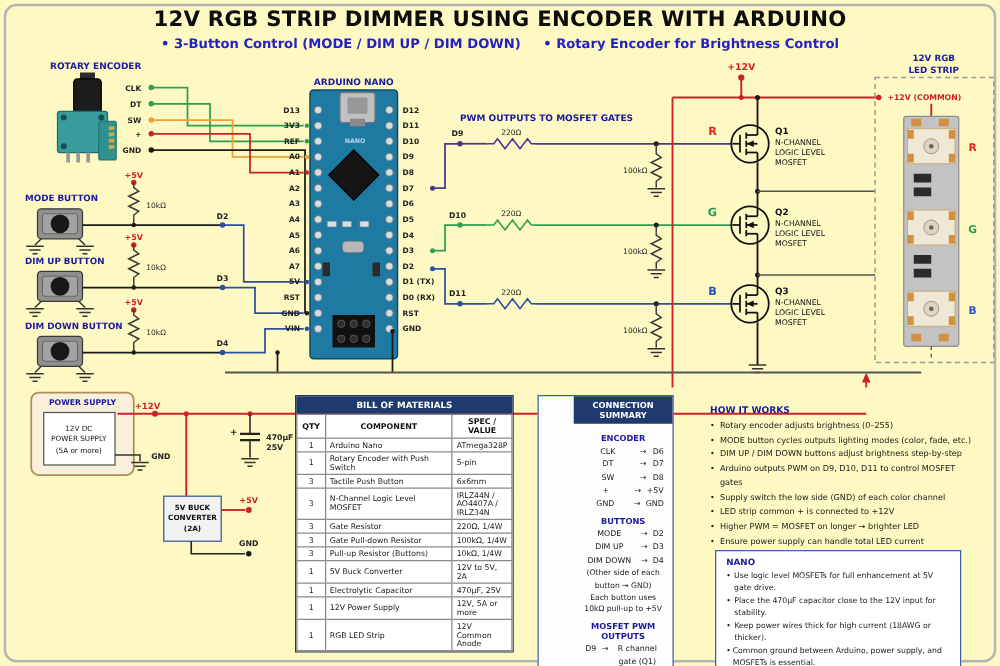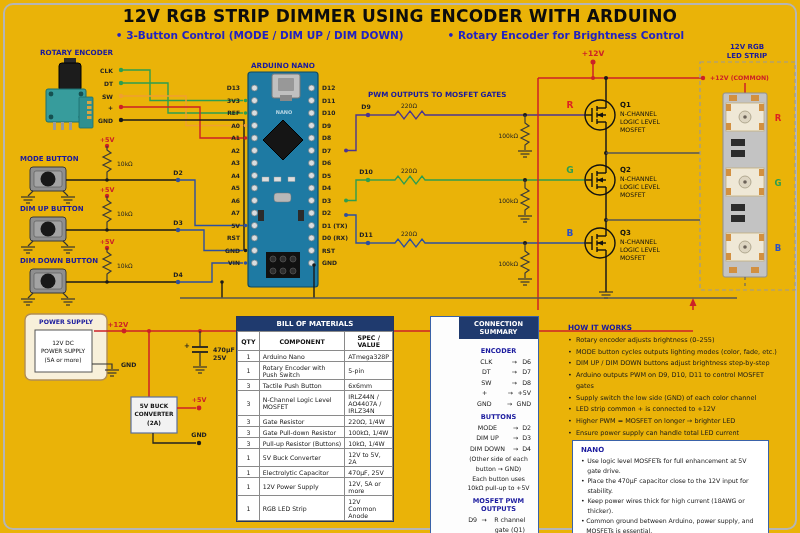--- a/index.html
+++ b/index.html
@@ -1,24 +1,24 @@
 <!DOCTYPE html>
 <html><head>
 <meta charset="utf-8">
 <style>
   html,body{margin:0;padding:0;background:#fff;}
-  .page{position:relative;width:800px;height:533px;background:#eab308;font-family:"DejaVu Sans",sans-serif;overflow:hidden;}
+  .page{position:relative;width:800px;height:533px;background:#fef9c3;font-family:"DejaVu Sans",sans-serif;overflow:hidden;}
   .frame{position:absolute;left:3px;top:3px;right:3px;bottom:3px;border:2px solid #b5b5b5;border-radius:10px;pointer-events:none;}
   .title{position:absolute;left:0;top:6px;width:100%;text-align:center;font-size:17px;font-weight:bold;color:#0d0d0d;letter-spacing:.2px;}
   .subtitle{position:absolute;left:0;top:29px;width:100%;text-align:center;font-size:10.5px;font-weight:bold;color:#2222c2;}
-  .subtitle span{margin:0 22px;text-align:right;}
+  .subtitle span{margin:0 9px;text-align:right;}
   svg text{font-family:"DejaVu Sans",sans-serif;}
   .panel{position:absolute;box-sizing:border-box;}
   
-  .bom{left:236px;top:316px;width:158px;border:1px solid #24365e;}
+  .bom{left:236px;top:316px;width:175px;border:1px solid #24365e;}
   .bom .hdr{background:#1f3a6e;color:#fff;font-size:7px;font-weight:bold;text-align:center;padding:3px 0;}
   .bom table{border-collapse:collapse;width:100%;}
   .bom th{font-size:6.3px;font-weight:bold;border:0.5px solid #8a8a8a;padding:2px 2px;color:#111;background:#fff;text-align:center;}
   .bom td{font-size:6.2px;border:0.5px solid #8a8a8a;padding:1.5px 3px;color:#1a1a1a;background:#fff;}
   .bom td.q{text-align:center;width:16px;}
   .bom td.c{width:96px;}
   
   .conn{left:430px;top:316px;width:109px;border:1px solid #3a62a8;background:#fdfdfd;padding-left:28px;}
   .conn .hdr{background:#1f3a6e;color:#fff;font-size:6.6px;font-weight:bold;text-align:center;padding:3px 0;}
   .conn .body{padding:4px 7px 6px 7px;text-align:center;}

